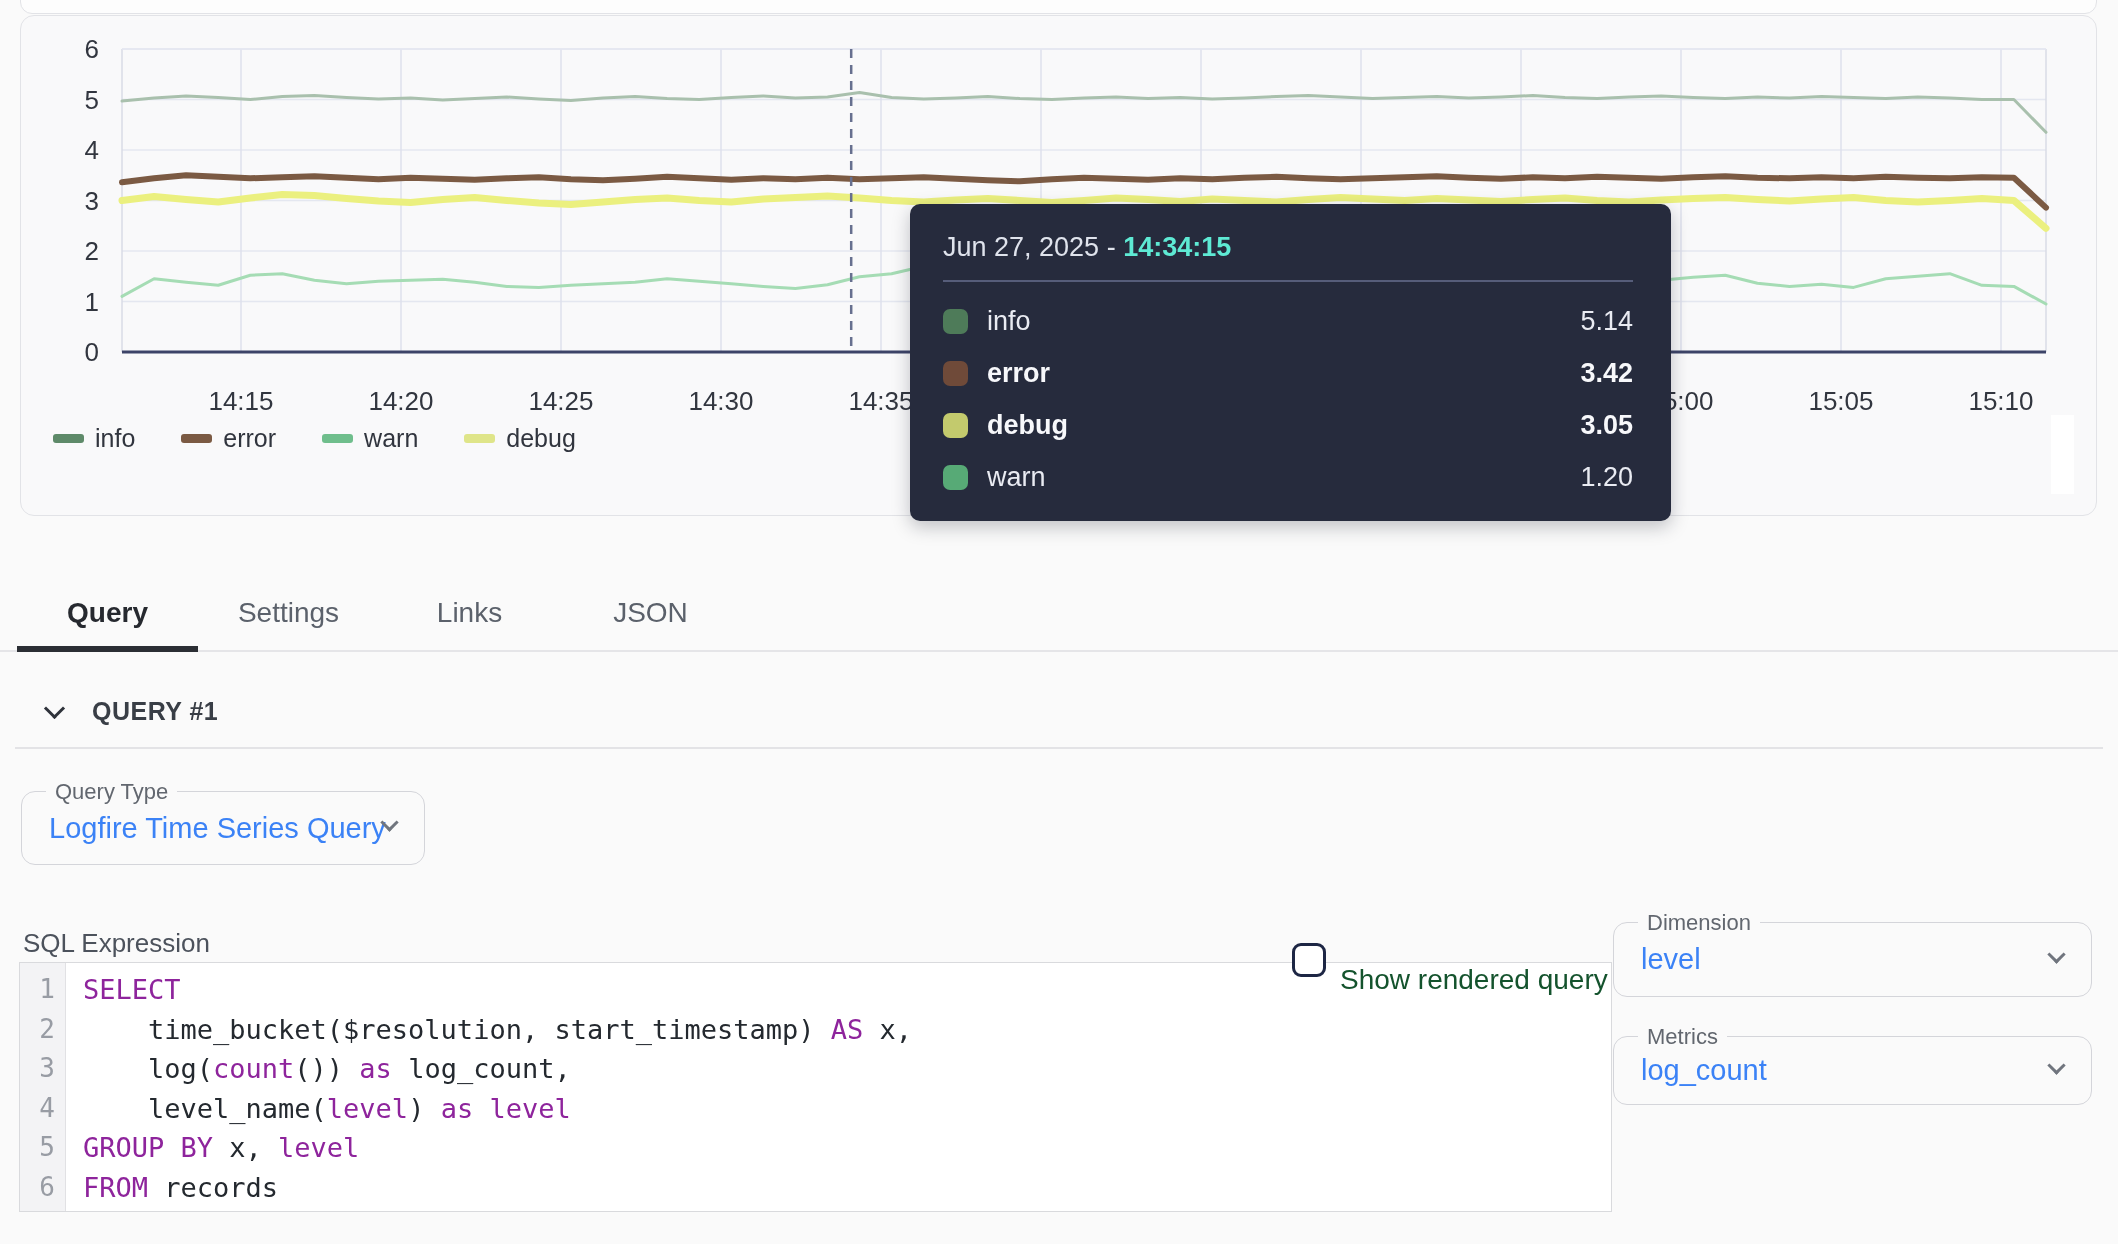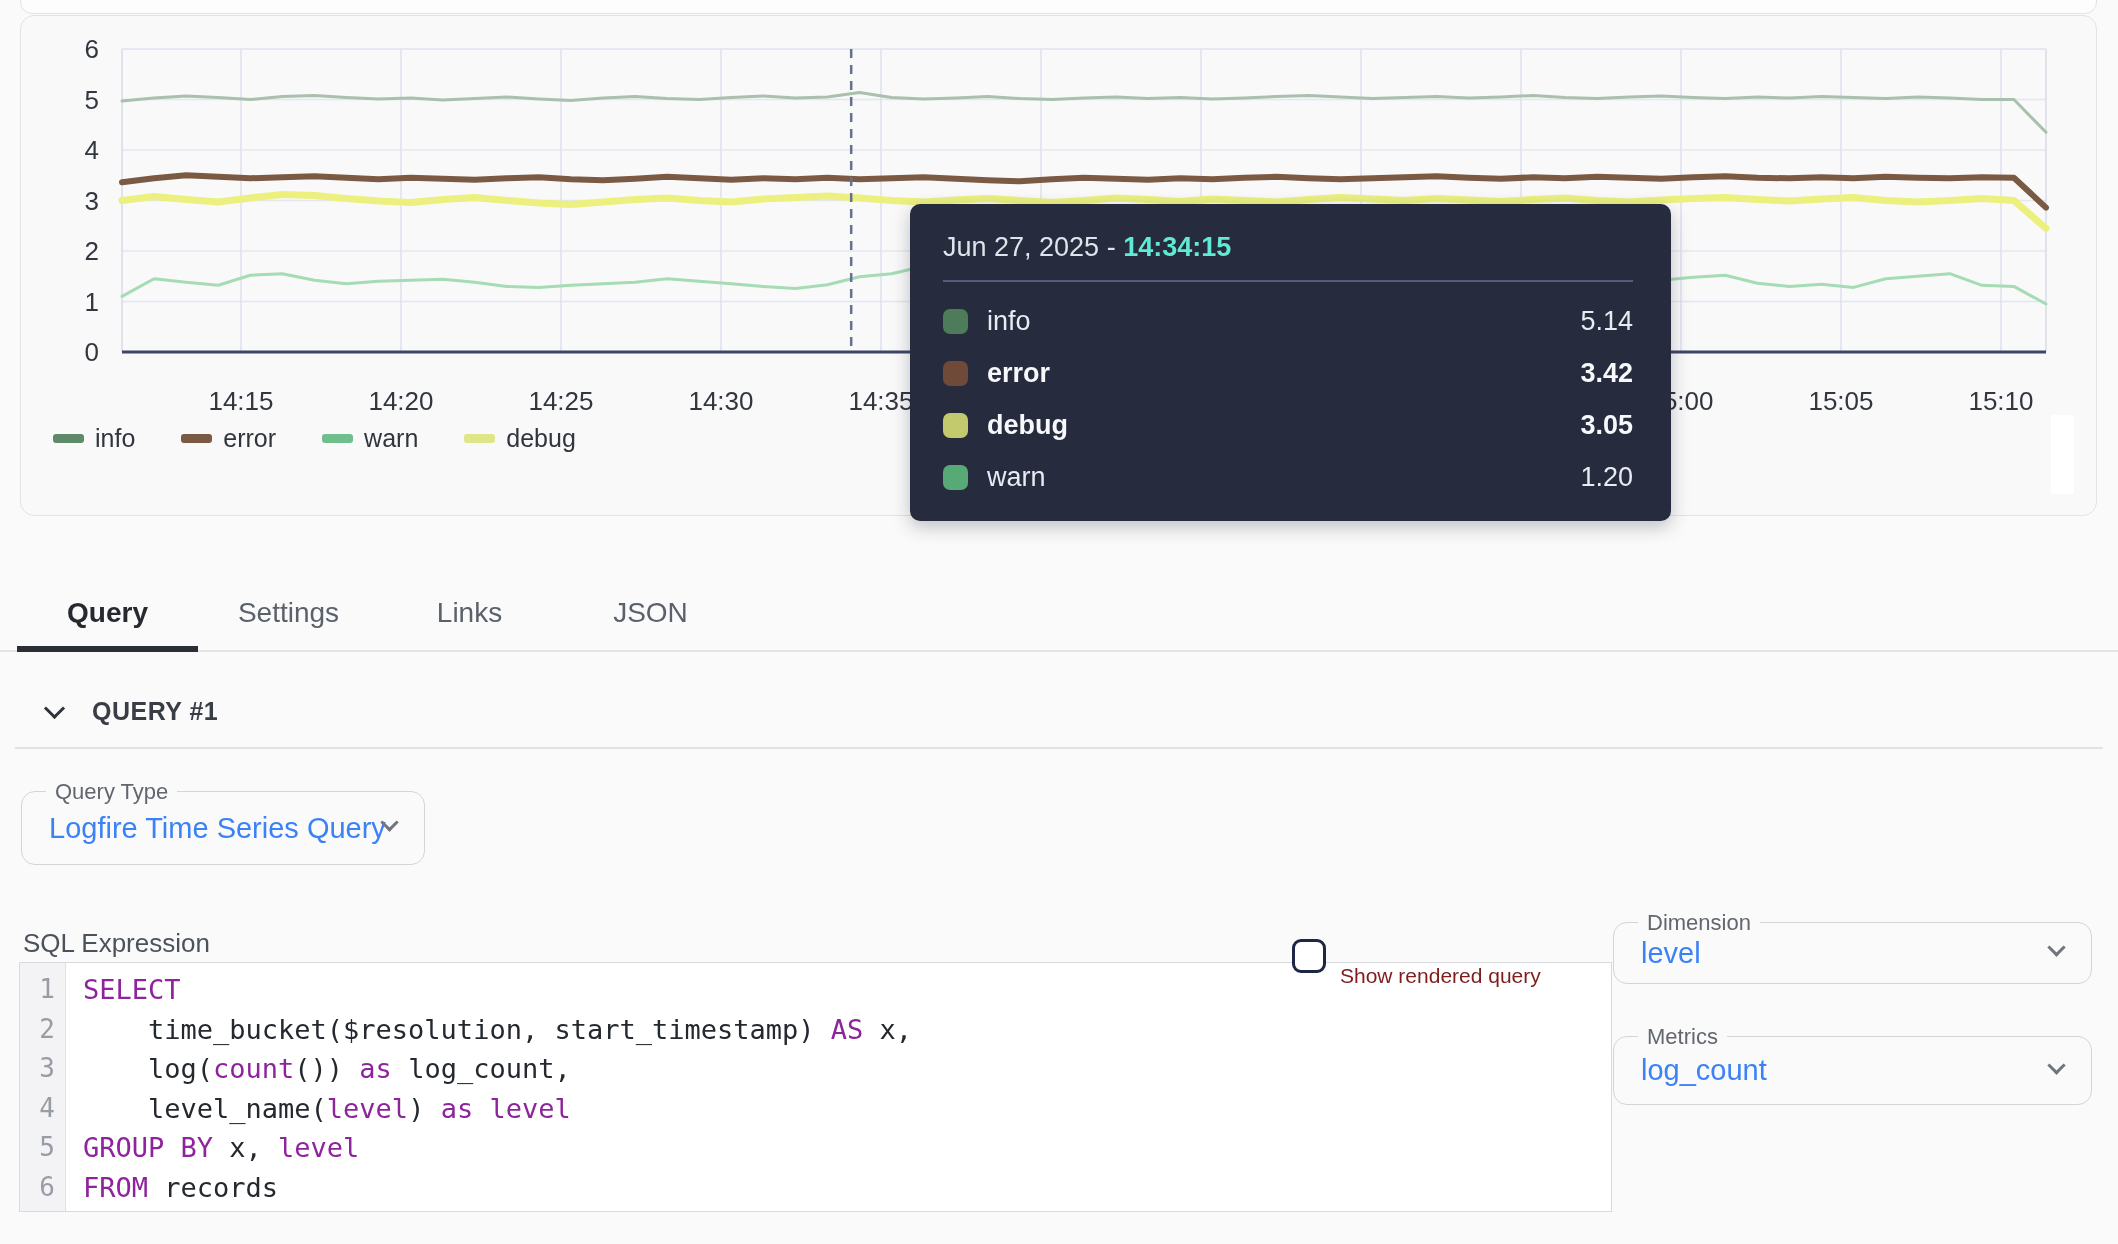--- a/index.html
+++ b/index.html
@@ -52,28 +52,28 @@
   .chev-dark{width:15px;height:15px;border-width:3.5px;border-color:#2e323a;margin-top:-7px;}
 
   
   .field{border:1.5px solid #d4d5da;border-radius:14px;background:transparent;}
   .field-label{position:absolute;top:-13px;left:24px;background:#fafafa;padding:0 9px;
                font-size:22px;color:#62676f;white-space:nowrap;}
   .field-value{position:absolute;left:27px;top:0;bottom:0;display:flex;align-items:center;
                font-size:29px;color:#3b82f6;}
   .field-chev{position:absolute;right:28px;top:50%;margin-top:-12px;}
   .f-querytype{left:21px;top:791px;width:404px;height:74px;}
-  .f-dimension{left:1613px;top:922px;width:479px;height:62px;}
+  .f-dimension{left:1613px;top:922px;width:479px;height:75px;}
   .f-metrics{left:1613px;top:1036px;width:479px;height:69px;}
 
   
   .sql-label{left:23px;top:928px;font-size:26px;color:#4c525c;}
   .show-rendered{left:1292px;top:924px;display:flex;align-items:center;gap:14px;z-index:5;}
   .checkbox{width:34px;height:34px;border:3px solid #1d2644;border-radius:9px;background:#fff;flex:0 0 auto;}
-  .show-rendered-label{font-size:21px;color:#7f1d1d;white-space:nowrap;margin-top:40px;}
+  .show-rendered-label{font-size:28px;color:#14532d;white-space:nowrap;margin-top:40px;}
 
   .editor{left:19px;top:962px;width:1593px;height:250px;background:#ffffff;
           border:1.5px solid #d9dadd;overflow:hidden;}
   .gutter{position:absolute;left:0;top:0;bottom:0;width:46px;background:#f3f3f5;border-right:1.5px solid #e1e1e4;}
   .code-pane{position:absolute;left:46px;top:0;right:0;bottom:0;}
   .code-line,.gut-line{height:39.5px;line-height:39.5px;font-family:"DejaVu Sans Mono",monospace;
                        font-size:27px;white-space:pre;}
   .gut-line{text-align:right;padding-right:10px;color:#989ca4;font-size:26px;}
   .gutter-inner,.code-inner{padding-top:7px;}
   .code-inner{padding-left:17px;color:#24292f;}

